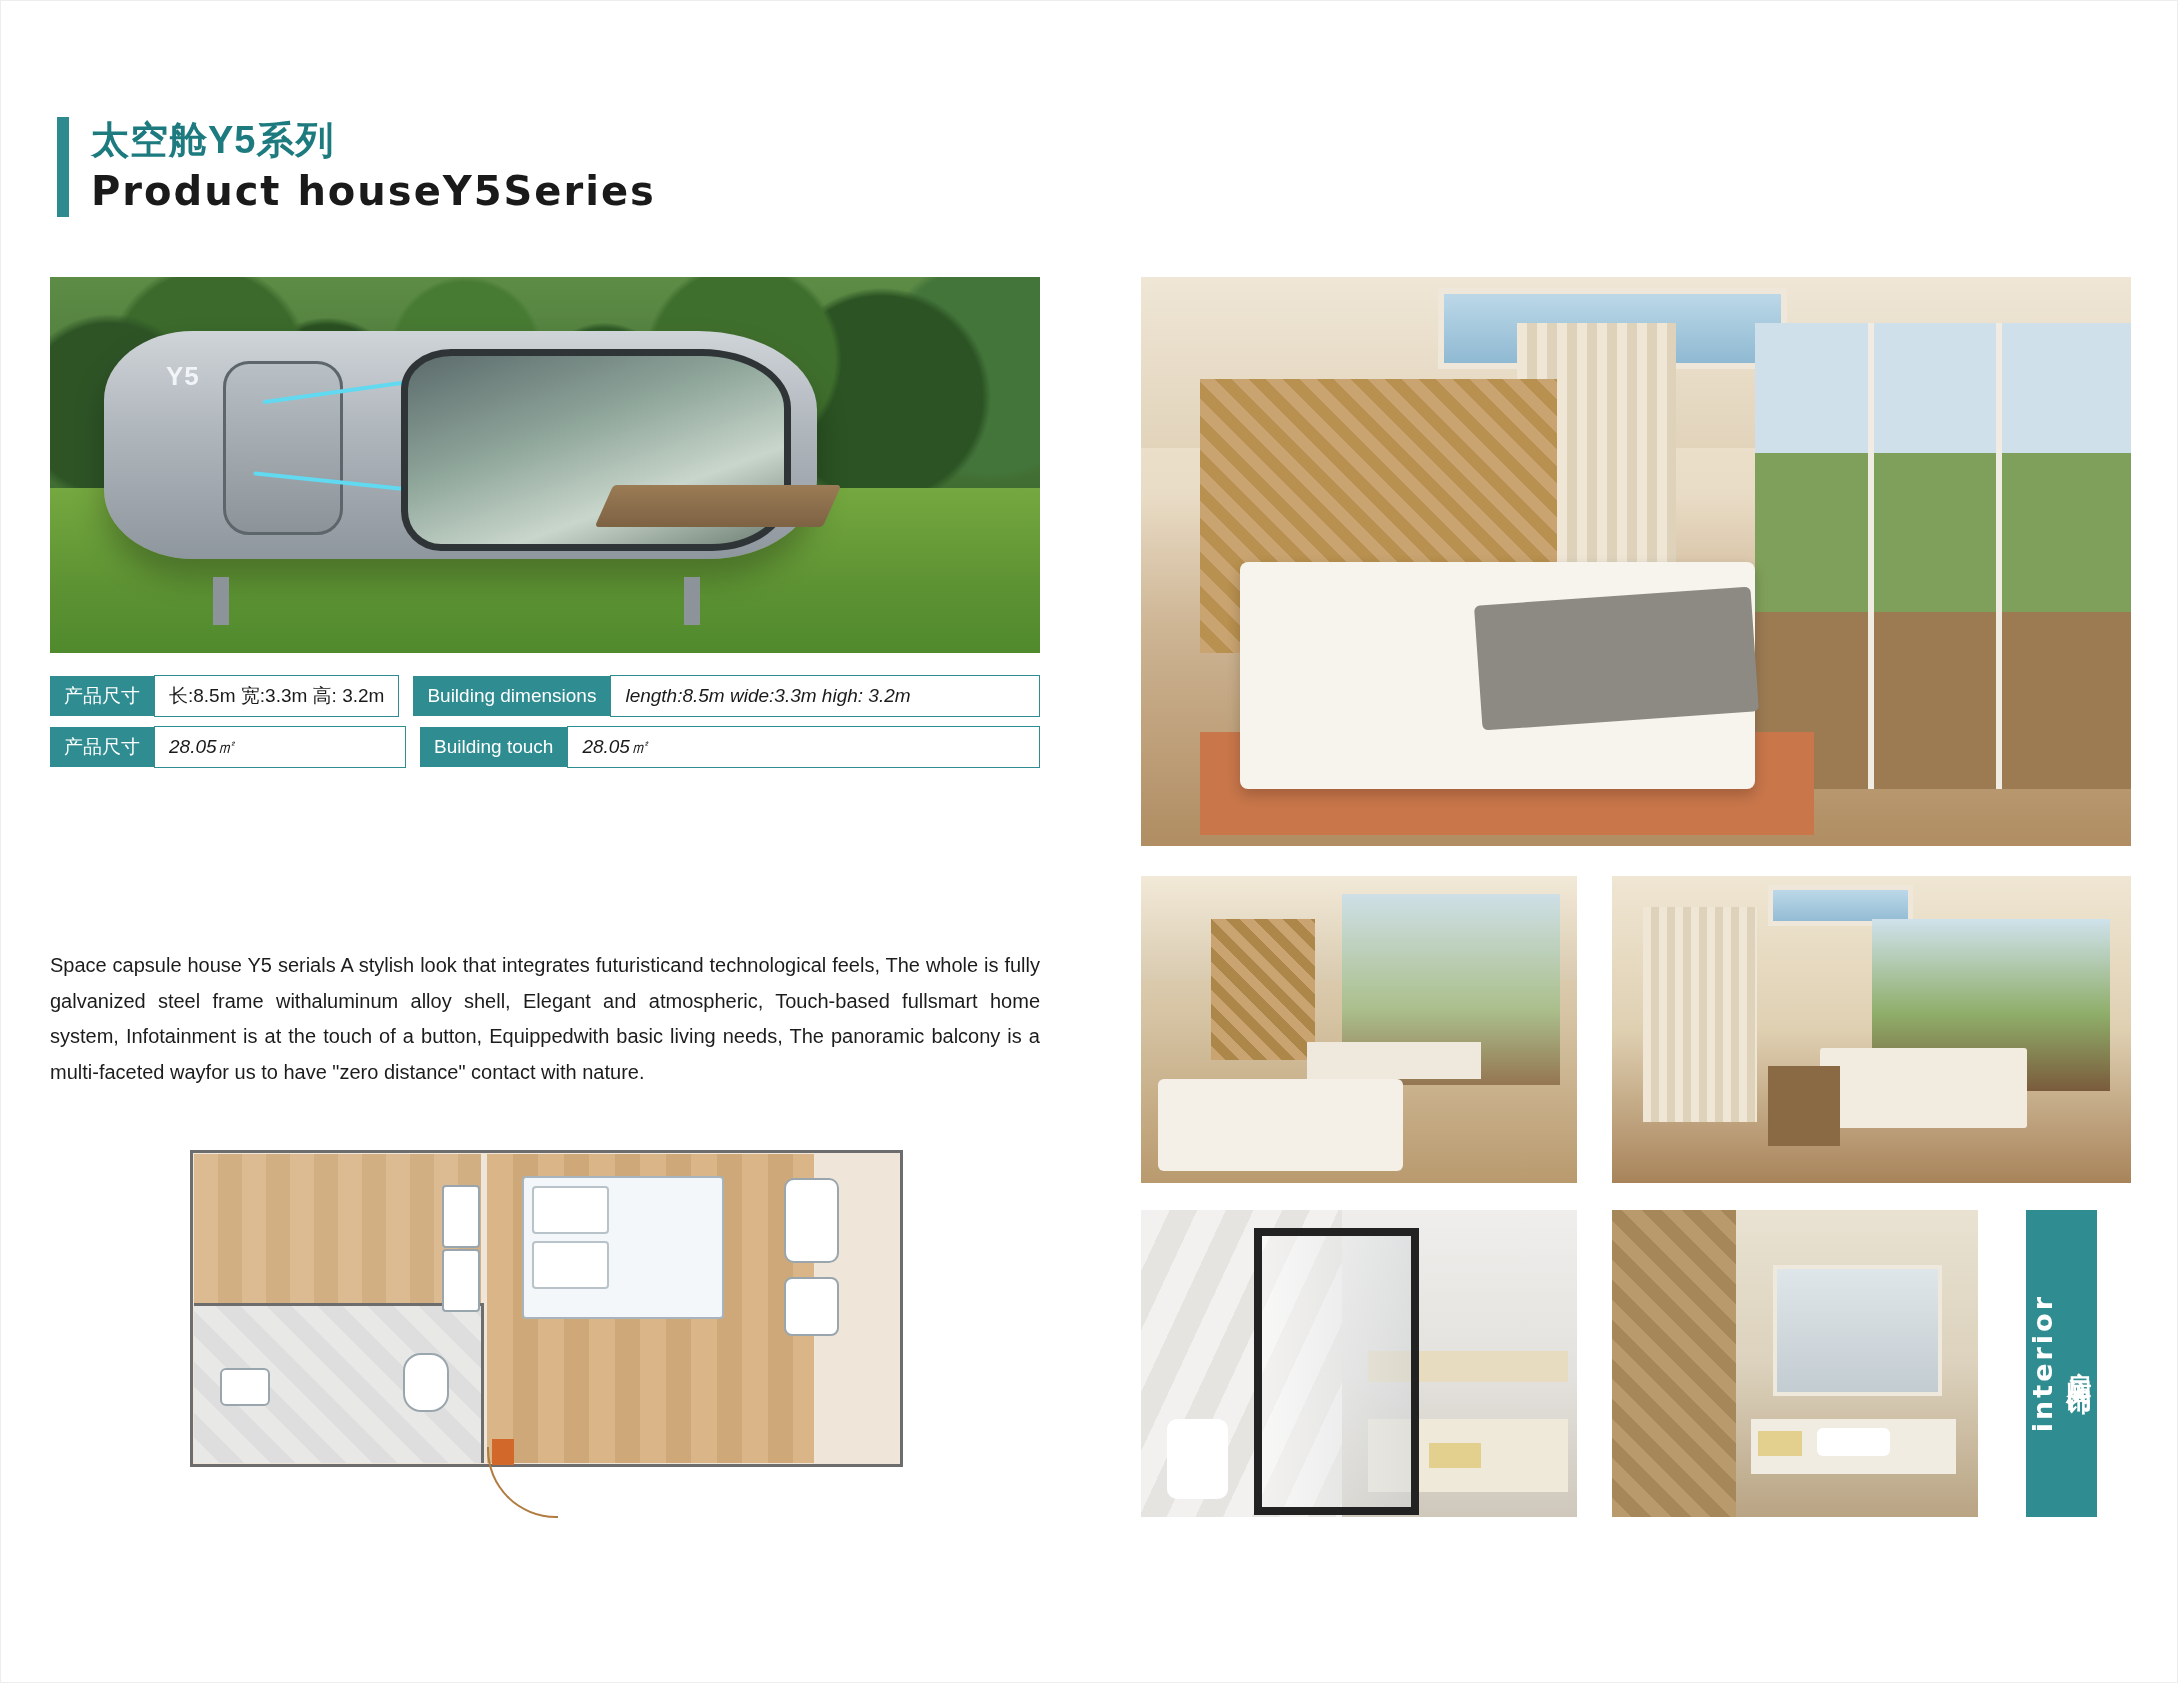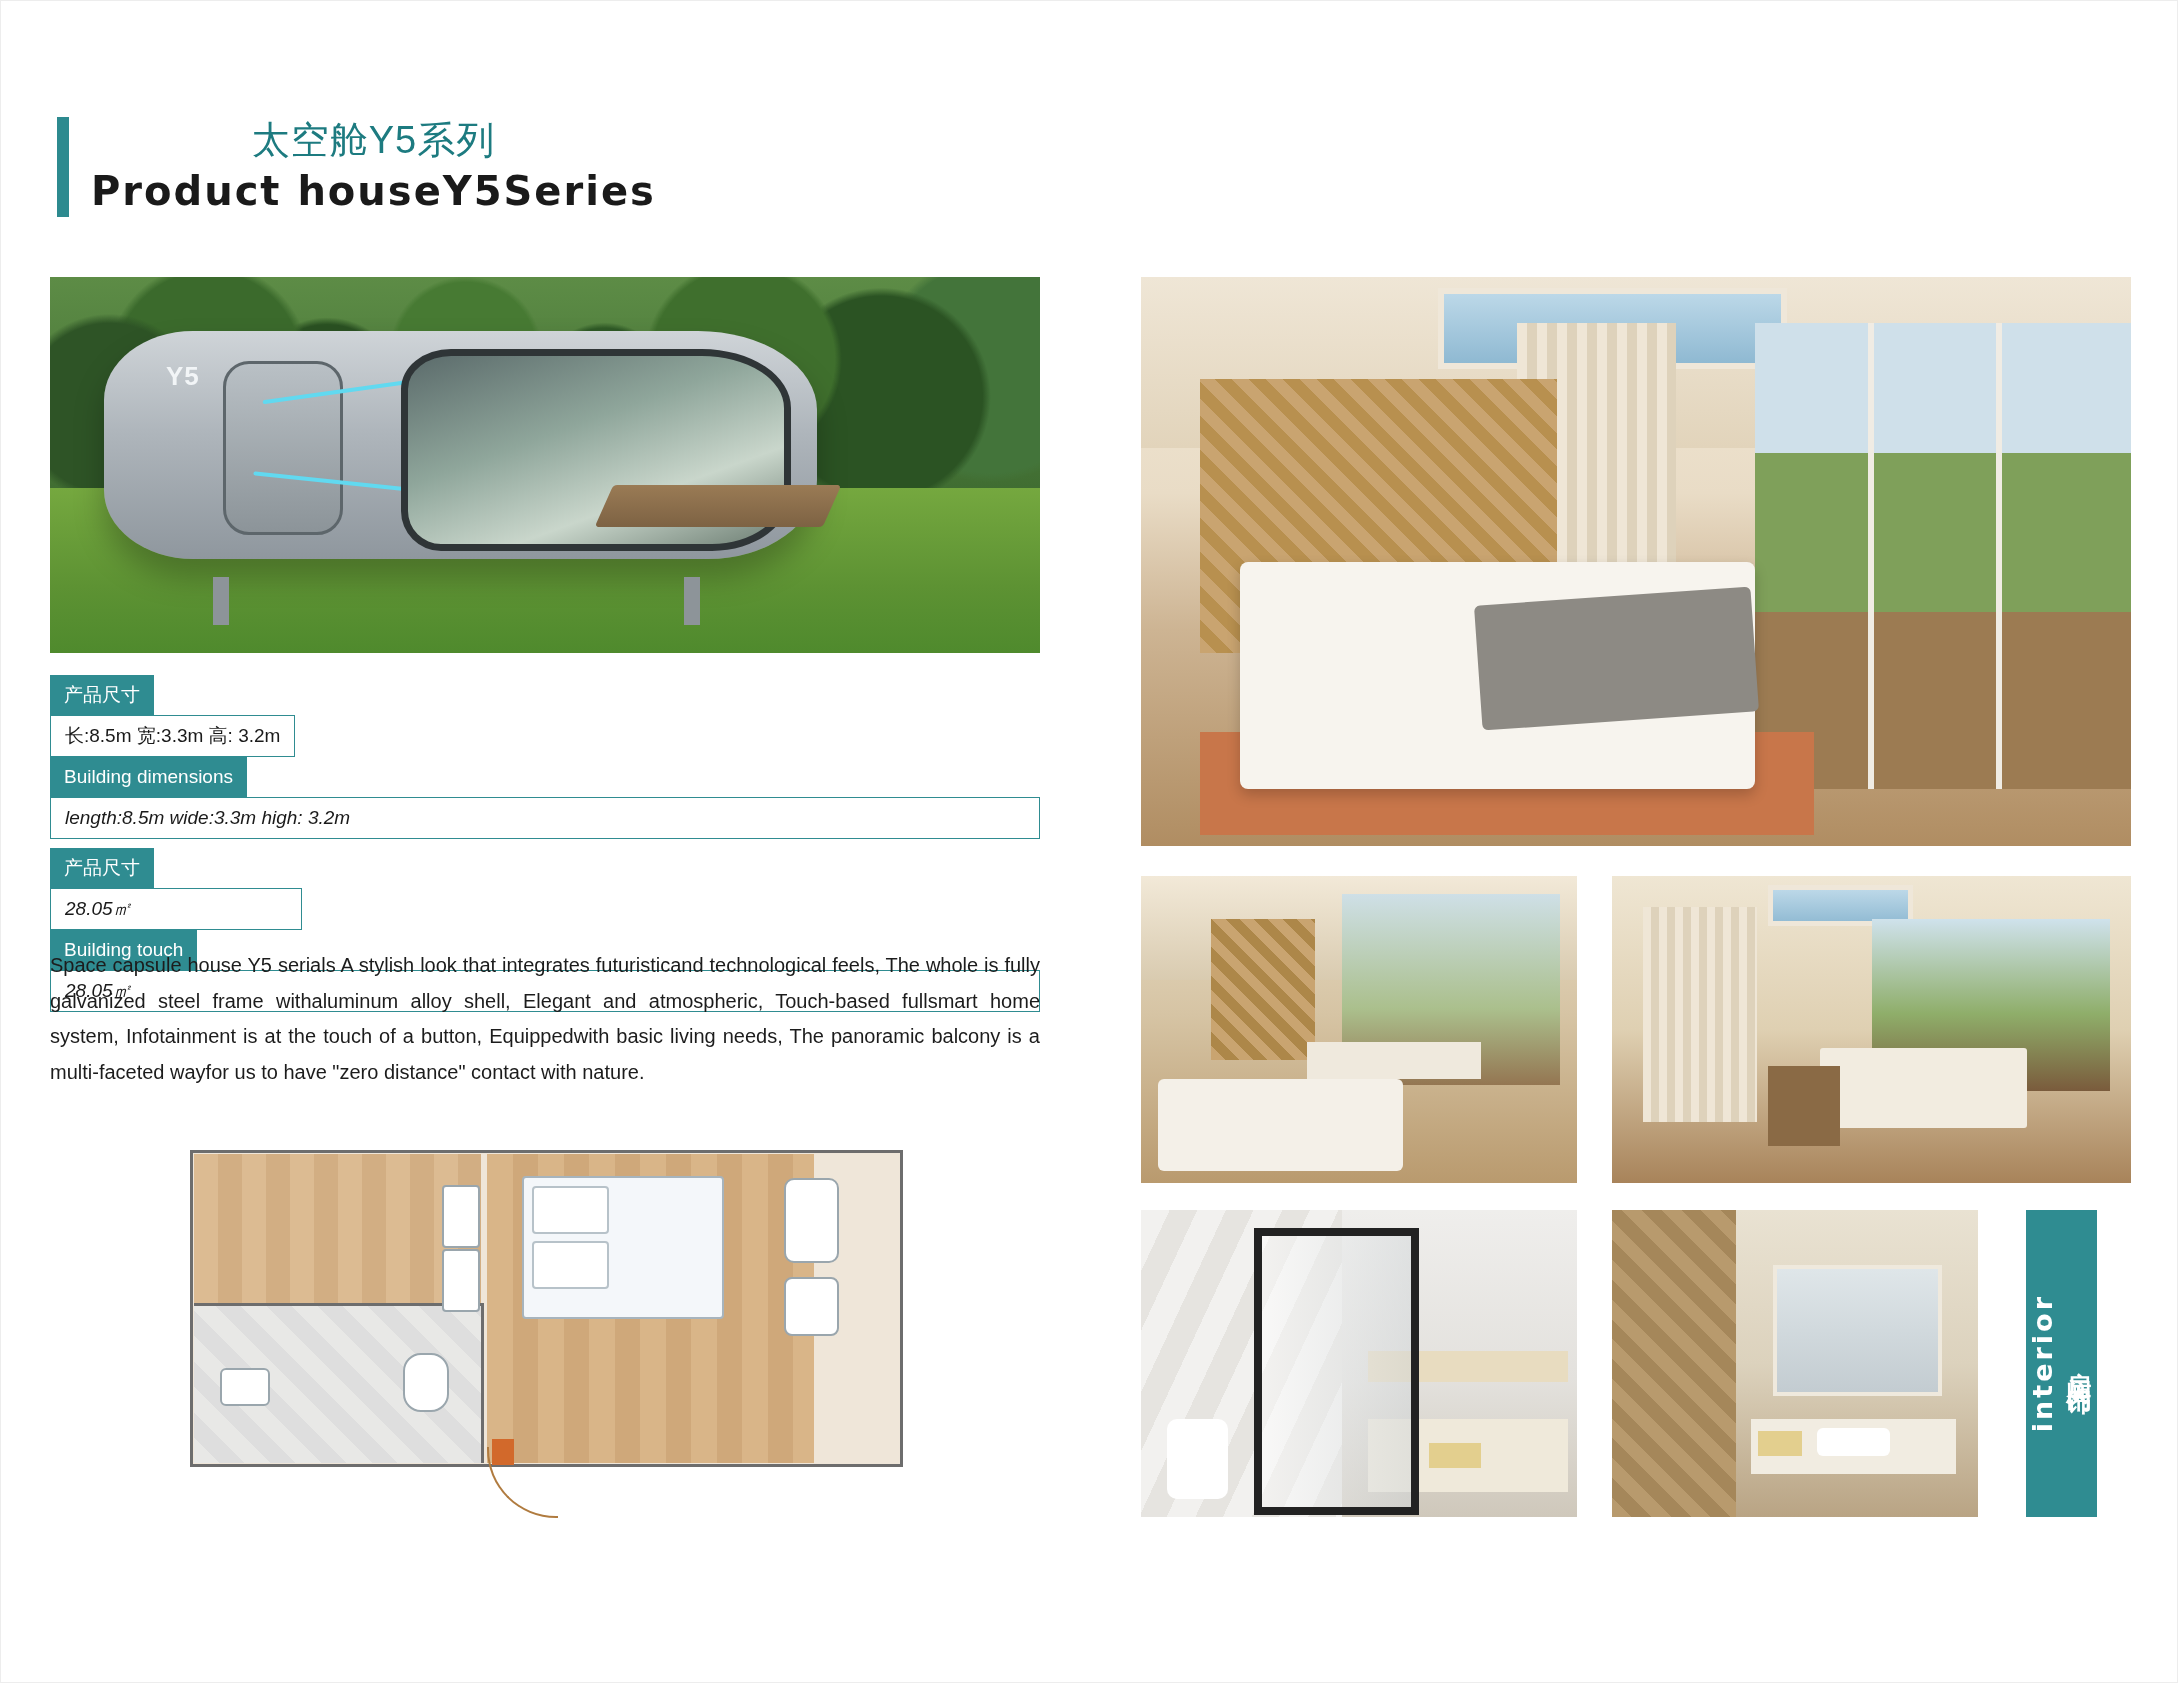--- a/index.html
+++ b/index.html
@@ -9,21 +9,21 @@
     font-family:"Liberation Sans", sans-serif;
     overflow:hidden;
     position:relative;
   }
   .page{position:absolute;inset:0;}
 
   
   .title-block{position:absolute;left:57px;top:117px;display:flex;align-items:stretch;}
   .title-bar{width:12px;background:#2d8a8f;margin-right:22px;}
   .title-text-wrap{display:flex;flex-direction:column;justify-content:center;}
-  .title-cn{font-size:38px;font-weight:normal;color:#1d7b80;letter-spacing:1px;line-height:1.25;text-align:center;}
+  .title-cn{font-size:38px;font-weight:bold;color:#1d7b80;letter-spacing:1px;line-height:1.25;}
   .title-en{font-size:40px;font-weight:bold;color:#1a1a1a;letter-spacing:2px;line-height:1.3;
             font-family:"DejaVu Sans", sans-serif;}
 
   
   .hero{position:absolute;left:50px;top:277px;width:990px;height:376px;overflow:hidden;}
   .hero .sky{position:absolute;inset:0;background:linear-gradient(#9fc3d8 0%,#c6dbe6 35%,#dfe9e4 55%,#bcd19a 56%,#6f9e3f 100%);}
   .hero .trees{position:absolute;left:0;top:0;width:100%;height:58%;
      background:
        radial-gradient(circle at 6% 60%, #2e5426 0 9%, transparent 10%),
        radial-gradient(circle at 16% 40%, #3b6a2c 0 11%, transparent 12%),
@@ -48,21 +48,21 @@
   .hero .capsule .stripe{position:absolute;left:158px;top:59px;width:149px;height:4px;background:#61d9f0;border-radius:2px;transform:rotate(-8deg);}
   .hero .capsule .stripe2{position:absolute;left:149px;top:149px;width:168px;height:4px;background:#61d9f0;border-radius:2px;transform:rotate(6deg);}
   .hero .badge{position:absolute;left:28px;top:30px;color:#f2f5f7;font-weight:bold;font-size:26px;letter-spacing:1px;margin-left:34px;}
   .hero .leg{position:absolute;bottom:28px;width:16px;height:48px;background:#8d9499;}
   .hero .leg.l1{left:163px;}
   .hero .leg.l2{left:634px;}
   .hero .deck{position:absolute;left:554px;top:208px;width:228px;height:42px;background:linear-gradient(#9a7b55,#7d6243);border-radius:4px;transform:skewX(-24deg);}
 
   
   .specs{position:absolute;left:50px;top:675px;width:990px;}
-  .spec-row{display:flex;margin-bottom:9px;flex-direction:column;}
+  .spec-row{display:flex;margin-bottom:9px;}
   .spec-cell{display:flex;align-items:center;}
   .spec-key{background:#2f8c91;color:#fff;font-size:19px;padding:0 14px;height:40px;display:flex;align-items:center;white-space:nowrap;}
   .spec-val{border:1px solid #2f8c91;color:#1a1a1a;font-size:19px;padding:0 14px;height:40px;display:flex;align-items:center;white-space:nowrap;background:#fff;}
   .spec-val.grow{flex:1;font-style:italic;}
   .gap{width:14px;}
 
   
   .para-cn{position:absolute;left:50px;top:820px;width:990px;font-size:20px;line-height:1.75;color:#1c1c1c;text-align:justify;}
   .para-en{position:absolute;left:50px;top:948px;width:990px;font-size:20px;line-height:1.78;color:#1c1c1c;text-align:justify;}
 

